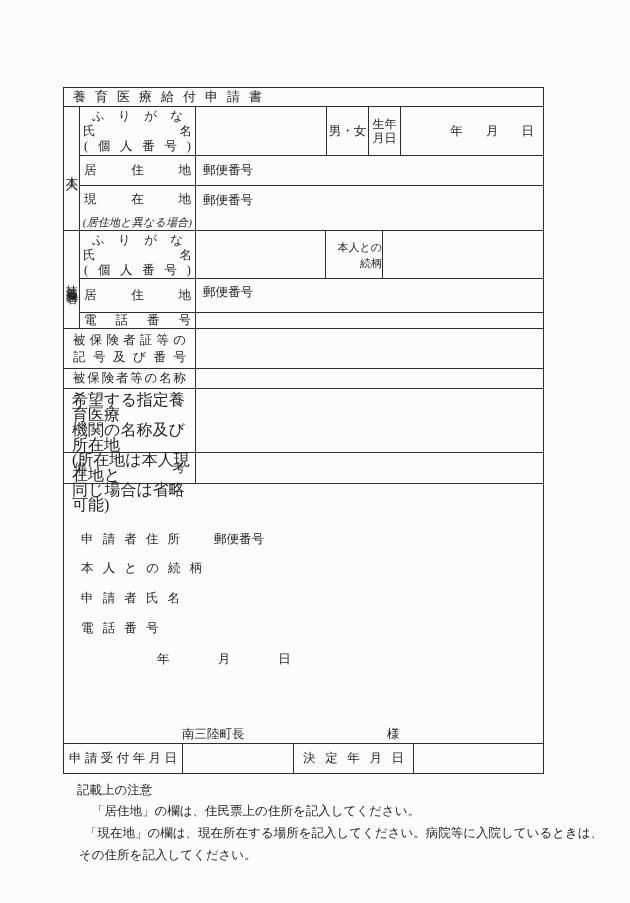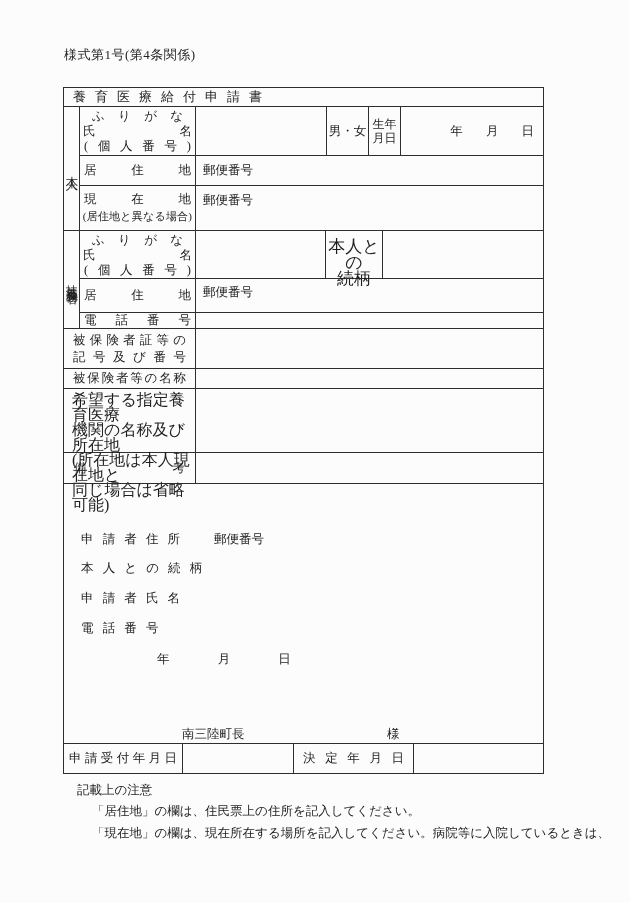--- a/index.html
+++ b/index.html
@@ -22,21 +22,20 @@
   .ws-label{word-spacing:6px;}
   .ws-date-big{word-spacing:45px;}
   .ws-date-cell{word-spacing:20px;}
   .smallnote{font-size:11px;letter-spacing:0.2px;}
 </style>
 </head>
 <body>
 
 <div id="page">
 
-  <div class="abs" style="left:64px;top:46px;font-size:13px;letter-spacing:0.5px;">様式第1号(第4条関係)</div>
 
 
   <div class="abs" style="left:63px;top:87px;width:481px;height:687px;border:1px solid #2e2e2e;">
 
     <div class="cell bb" style="left:0;top:0;width:479px;height:19px;text-align:left;line-height:18px;letter-spacing:9px;font-size:13px;padding-left:9px;">養育医療給付申請書</div>
 
     <div class="cell br bb" style="left:0;top:19px;width:16px;height:124px;">
       <div class="vwrap">
           <span class="vtext">本人</span>
         </div>
@@ -80,21 +79,21 @@
     <div class="cell bb" style="left:132px;top:68px;width:347px;height:30px;padding:6px 0 0 7px;">
       <span>郵便番号</span>
     </div>
 
     <div class="cell br bb" style="left:16px;top:98px;width:116px;height:45px;padding-top:5px;">
       <div data-justify="chars" style="margin:0 4px;">
           <span>現</span>
           <span>在</span>
           <span>地</span>
         </div>
-      <div class="smallnote" style="text-align:center;margin-top:1px;">(居住地と異なる場合)</div>
+      <div class="smallnote" style="text-align:center;margin-top:7px;font-style:italic;">(居住地と異なる場合)</div>
     </div>
     <div class="cell bb" style="left:132px;top:98px;width:347px;height:45px;padding:6px 0 0 7px;">
       <span>郵便番号</span>
     </div>
 
     <div class="cell br bb" style="left:0;top:143px;width:16px;height:98px;">
       <div class="vwrap">
           <span class="vtext" style="letter-spacing:2px;font-size:12px;">扶養義務者</span>
         </div>
     </div>
@@ -113,21 +112,21 @@
       <div data-justify="chars" style="margin:0 4px;">
           <span>(</span>
           <span>個</span>
           <span>人</span>
           <span>番</span>
           <span>号</span>
           <span>)</span>
         </div>
     </div>
     <div class="cell br bb" style="left:132px;top:143px;width:130px;height:48px;"></div>
-    <div class="cell br bb" style="left:262px;top:143px;width:57px;height:48px;text-align:center;line-height:16px;padding-top:8px;font-size:17px;">
+    <div class="cell br bb" style="left:262px;top:143px;width:57px;height:48px;text-align:right;line-height:16px;padding-top:8px;font-size:11px;">
       <div>本人との</div>
       <div>続柄</div>
     </div>
     <div class="cell bb" style="left:319px;top:143px;width:160px;height:48px;"></div>
 
     <div class="cell br bb ctr" style="left:16px;top:191px;width:116px;height:34px;">
       <div data-justify="chars" style="margin:0 4px;width:100%;">
           <span>居</span>
           <span>住</span>
           <span>地</span>
@@ -230,16 +229,17 @@
           <span>日</span>
         </div>
     </div>
     <div class="cell" style="left:350px;top:656px;width:129px;height:29px;"></div>
 
   </div>
 
   <div class="abs" style="left:63px;top:780px;line-height:21.5px;">
     <div style="margin-left:14px;">記載上の注意</div>
     <div style="margin-left:29px;font-family:Liberation Mono, monospace;">「居住地」の欄は、住民票上の住所を記入してください。</div>
-    <div style="margin-left:29px;text-align:right;">「現在地」の欄は、現在所在する場所を記入してください。病院等に入院しているときは、</div>
+    <div style="margin-left:22px;text-align:right;">「現在地」の欄は、現在所在する場所を記入してください。病院等に入院しているときは、</div>
+    <div style="margin-left:16px;">その住所を記入してください。</div>
   </div>
 
 </div>
 
 </body></html>

